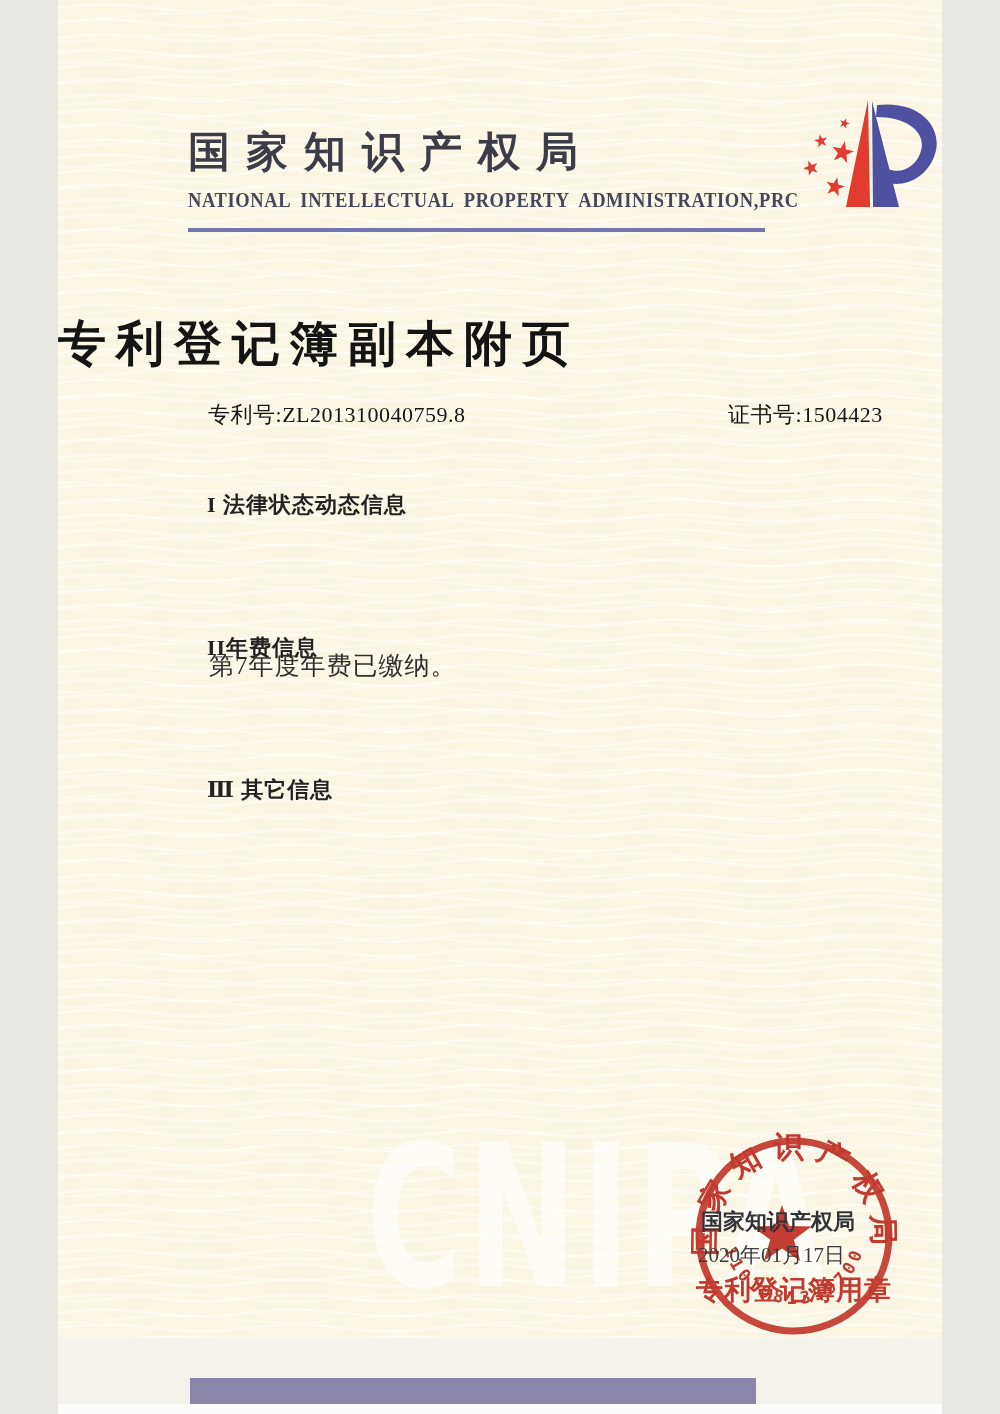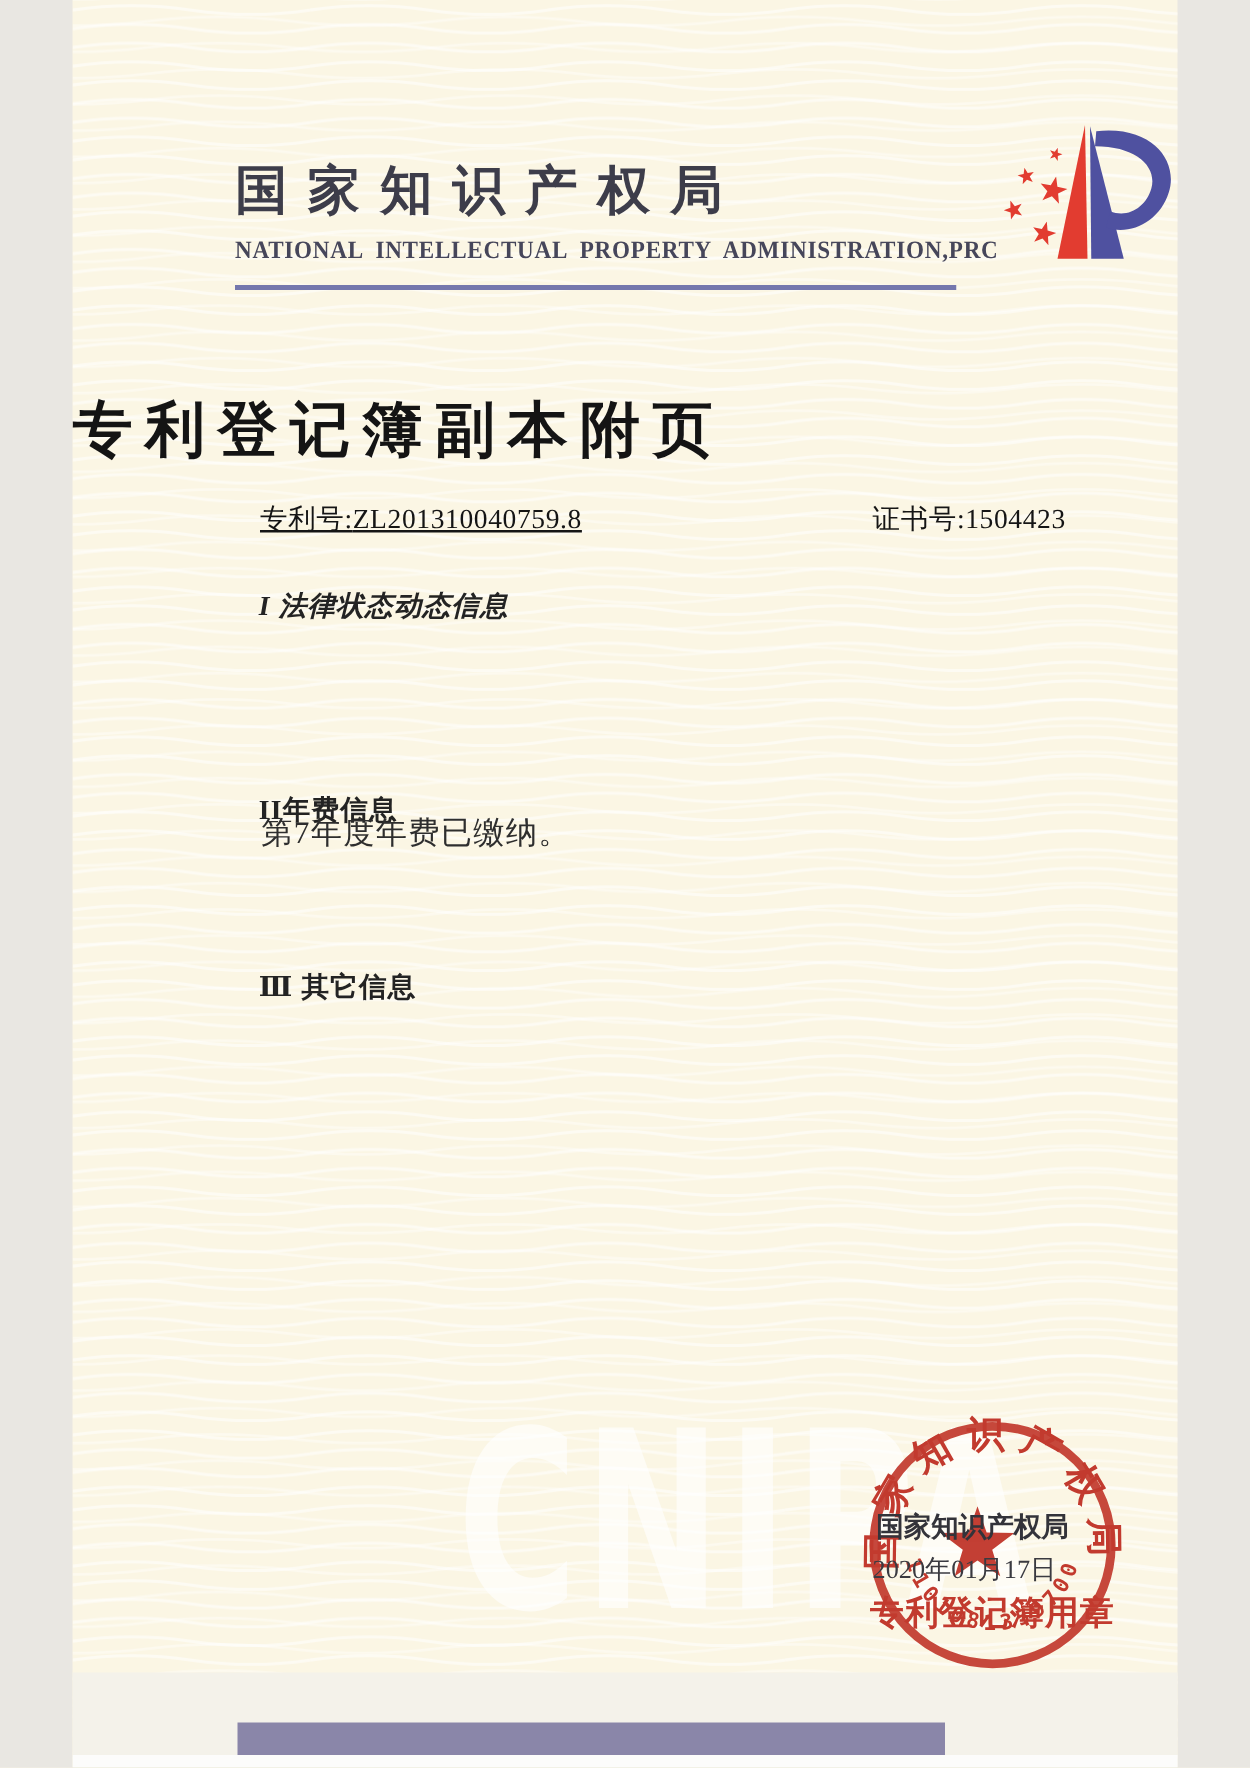--- a/index.html
+++ b/index.html
@@ -31,26 +31,26 @@
     background:#7477ad;
   }
   .logo{position:absolute;left:733px;top:92px;}
 
   .doc-title{
     position:absolute;left:0;top:312px;width:1000px;
     text-align:left;font-size:48px;font-weight:bold;letter-spacing:10px;
     color:#141414;
   }
   .meta-row{position:absolute;left:0;top:400px;width:1000px;font-size:22px;color:#151515;}
-  .patent-no{position:absolute;left:150px;top:0;letter-spacing:0.5px;text-decoration:underline;}
-  .cert-no{position:absolute;left:640px;top:0;letter-spacing:0.5px;}
+  .patent-no{position:absolute;left:150px;top:0;letter-spacing:0.5px;}
+  .cert-no{position:absolute;left:670px;top:0;letter-spacing:0.5px;}
 
   .sec-heading{position:absolute;left:149px;font-size:22px;font-weight:bold;color:#232323;letter-spacing:1px;}
   .sec-body{position:absolute;left:151px;font-size:25px;color:#2e2e2e;letter-spacing:1px;}
-  .sec1{top:470px;font-style:italic;}
+  .sec1{top:490px;}
   .sec2{top:633px;}
   .sec2-body{top:649px;}
   .sec3{top:739px;margin-top:36px;}
 
   .watermark{
     position:absolute;left:308px;top:1118px;width:640px;height:210px;
     font-family:"DejaVu Sans","Liberation Sans",sans-serif;
     font-size:198px;font-weight:bold;line-height:200px;
     color:rgba(255,255,255,0.62);
     transform:scaleX(0.66);transform-origin:left top;

